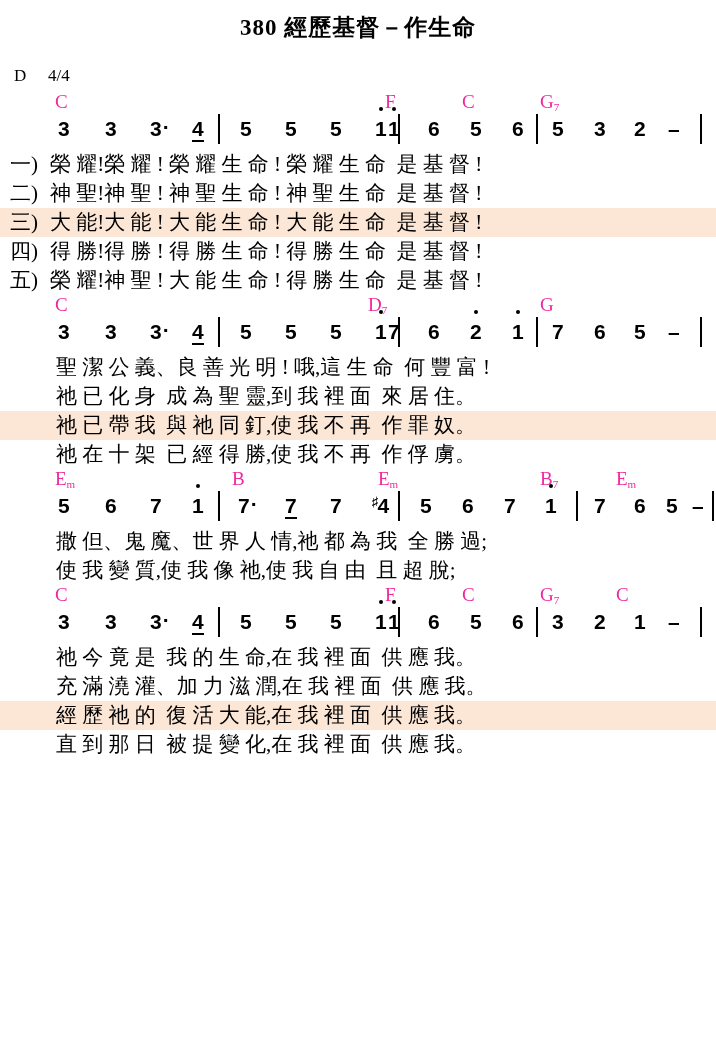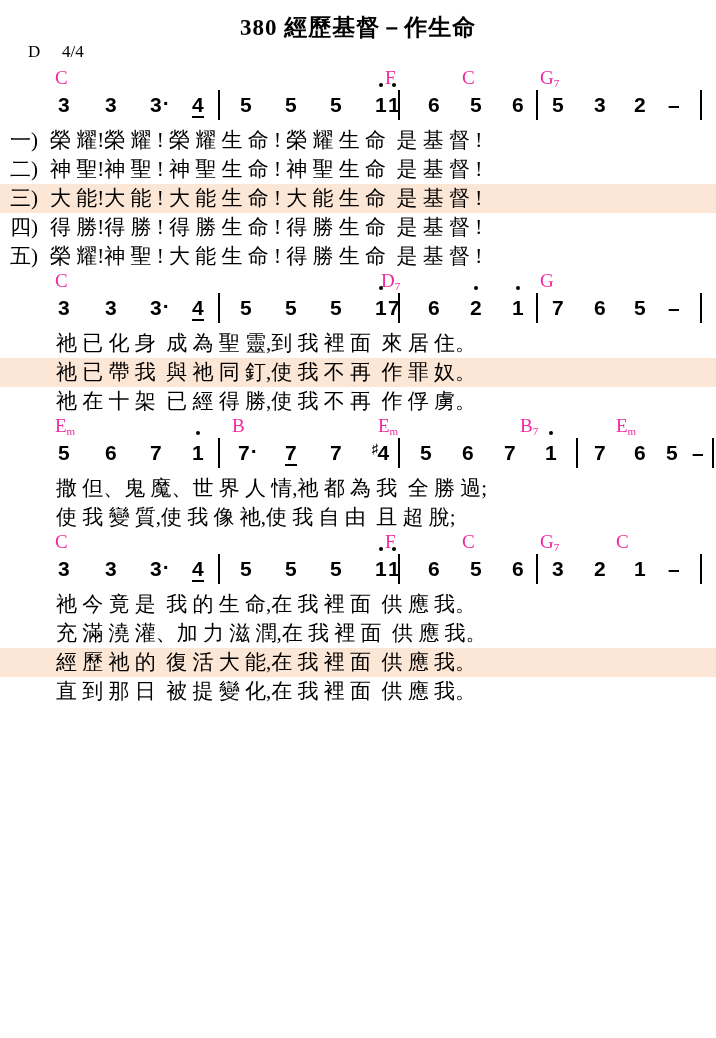--- a/index.html
+++ b/index.html
@@ -26,24 +26,25 @@
     font-family: "Liberation Serif", "DejaVu Serif", serif;
     font-size: 23px;
     font-weight: bold;
     letter-spacing: 1px;
     white-space: nowrap;
     margin-top: 47px;
   }
 
   
   .keyline {
-    padding-left: 28px;
+    padding-left: 14px;
     height: 26px;
     font-size: 17px;
     font-family: "Liberation Serif", "DejaVu Serif", serif;
+    margin-top: 24px;
   }
   .keyline .key {
     display: inline-block;
     min-width: 34px;
   }
   .keyline .meter {
     display: inline-block;
   }
 
   
@@ -243,21 +244,21 @@
         <span class="lyric-text">得 勝!得 勝 ! 得 勝 生 命 ! 得 勝 生 命  是 基 督 !</span>
       </div>
       <div class="lyric-line">
         <span class="verse-no">五)</span>
         <span class="lyric-text">榮 耀!神 聖 ! 大 能 生 命 ! 得 勝 生 命  是 基 督 !</span>
       </div>
     </div>
     <div class="system">
       <div class="chord-row">
         <span class="chord" style="left: 55px;">C</span>
-        <span class="chord" style="left: 381px;">D<sub>7</sub></span>
+        <span class="chord" style="left: 368px;">D<sub>7</sub></span>
         <span class="chord" style="left: 540px;">G</span>
       </div>
       <div class="note-row">
         <div class="barline" style="left: 218px;"></div>
         <div class="barline" style="left: 398px;"></div>
         <div class="barline" style="left: 536px;"></div>
         <div class="barline" style="left: 700px;"></div>
         <div class="note" style="left: 58px;"><span class="wrap"><span class="num">3</span></span></div>
         <div class="note" style="left: 105px;"><span class="wrap"><span class="num">3</span></span></div>
         <div class="note" style="left: 150px;"><span class="wrap"><span class="num">3</span></span><span class="augdot">·</span></div>
@@ -271,35 +272,38 @@
         <div class="note" style="left: 470px;"><span class="wrap"><span class="num">2</span><span class="octdot"></span></span></div>
         <div class="note" style="left: 512px;"><span class="wrap"><span class="num">1</span><span class="octdot"></span></span></div>
         <div class="note" style="left: 552px;"><span class="wrap"><span class="num">7</span></span></div>
         <div class="note" style="left: 594px;"><span class="wrap"><span class="num">6</span></span></div>
         <div class="note" style="left: 634px;"><span class="wrap"><span class="num">5</span></span></div>
         <div class="dash" style="left: 668px;">–</div>
       </div>
     </div>
     <div class="lyric-block">
       <div class="lyric-line">
+        <span class="lyric-text noidx">聖 潔 公 義、良 善 光 明 ! 哦,這 生 命  何 豐 富 !</span>
+      </div>
+      <div class="lyric-line">
         <span class="lyric-text noidx">祂 已 化 身  成 為 聖 靈,到 我 裡 面  來 居 住。</span>
       </div>
       <div class="lyric-line hl">
         <span class="lyric-text noidx">祂 已 帶 我  與 祂 同 釘,使 我 不 再  作 罪 奴。</span>
       </div>
       <div class="lyric-line">
         <span class="lyric-text noidx">祂 在 十 架  已 經 得 勝,使 我 不 再  作 俘 虜。</span>
       </div>
     </div>
     <div class="system">
       <div class="chord-row">
         <span class="chord" style="left: 55px;">E<sub>m</sub></span>
         <span class="chord" style="left: 232px;">B</span>
         <span class="chord" style="left: 378px;">E<sub>m</sub></span>
-        <span class="chord" style="left: 520px;">B<sub>7</sub></span>
+        <span class="chord" style="left: 540px;">B<sub>7</sub></span>
         <span class="chord" style="left: 616px;">E<sub>m</sub></span>
       </div>
       <div class="note-row">
         <div class="barline" style="left: 218px;"></div>
         <div class="barline" style="left: 398px;"></div>
         <div class="barline" style="left: 576px;"></div>
         <div class="barline" style="left: 712px;"></div>
         <div class="note" style="left: 58px;"><span class="wrap"><span class="num">5</span></span></div>
         <div class="note" style="left: 105px;"><span class="wrap"><span class="num">6</span></span></div>
         <div class="note" style="left: 150px;"><span class="wrap"><span class="num">7</span></span></div>

